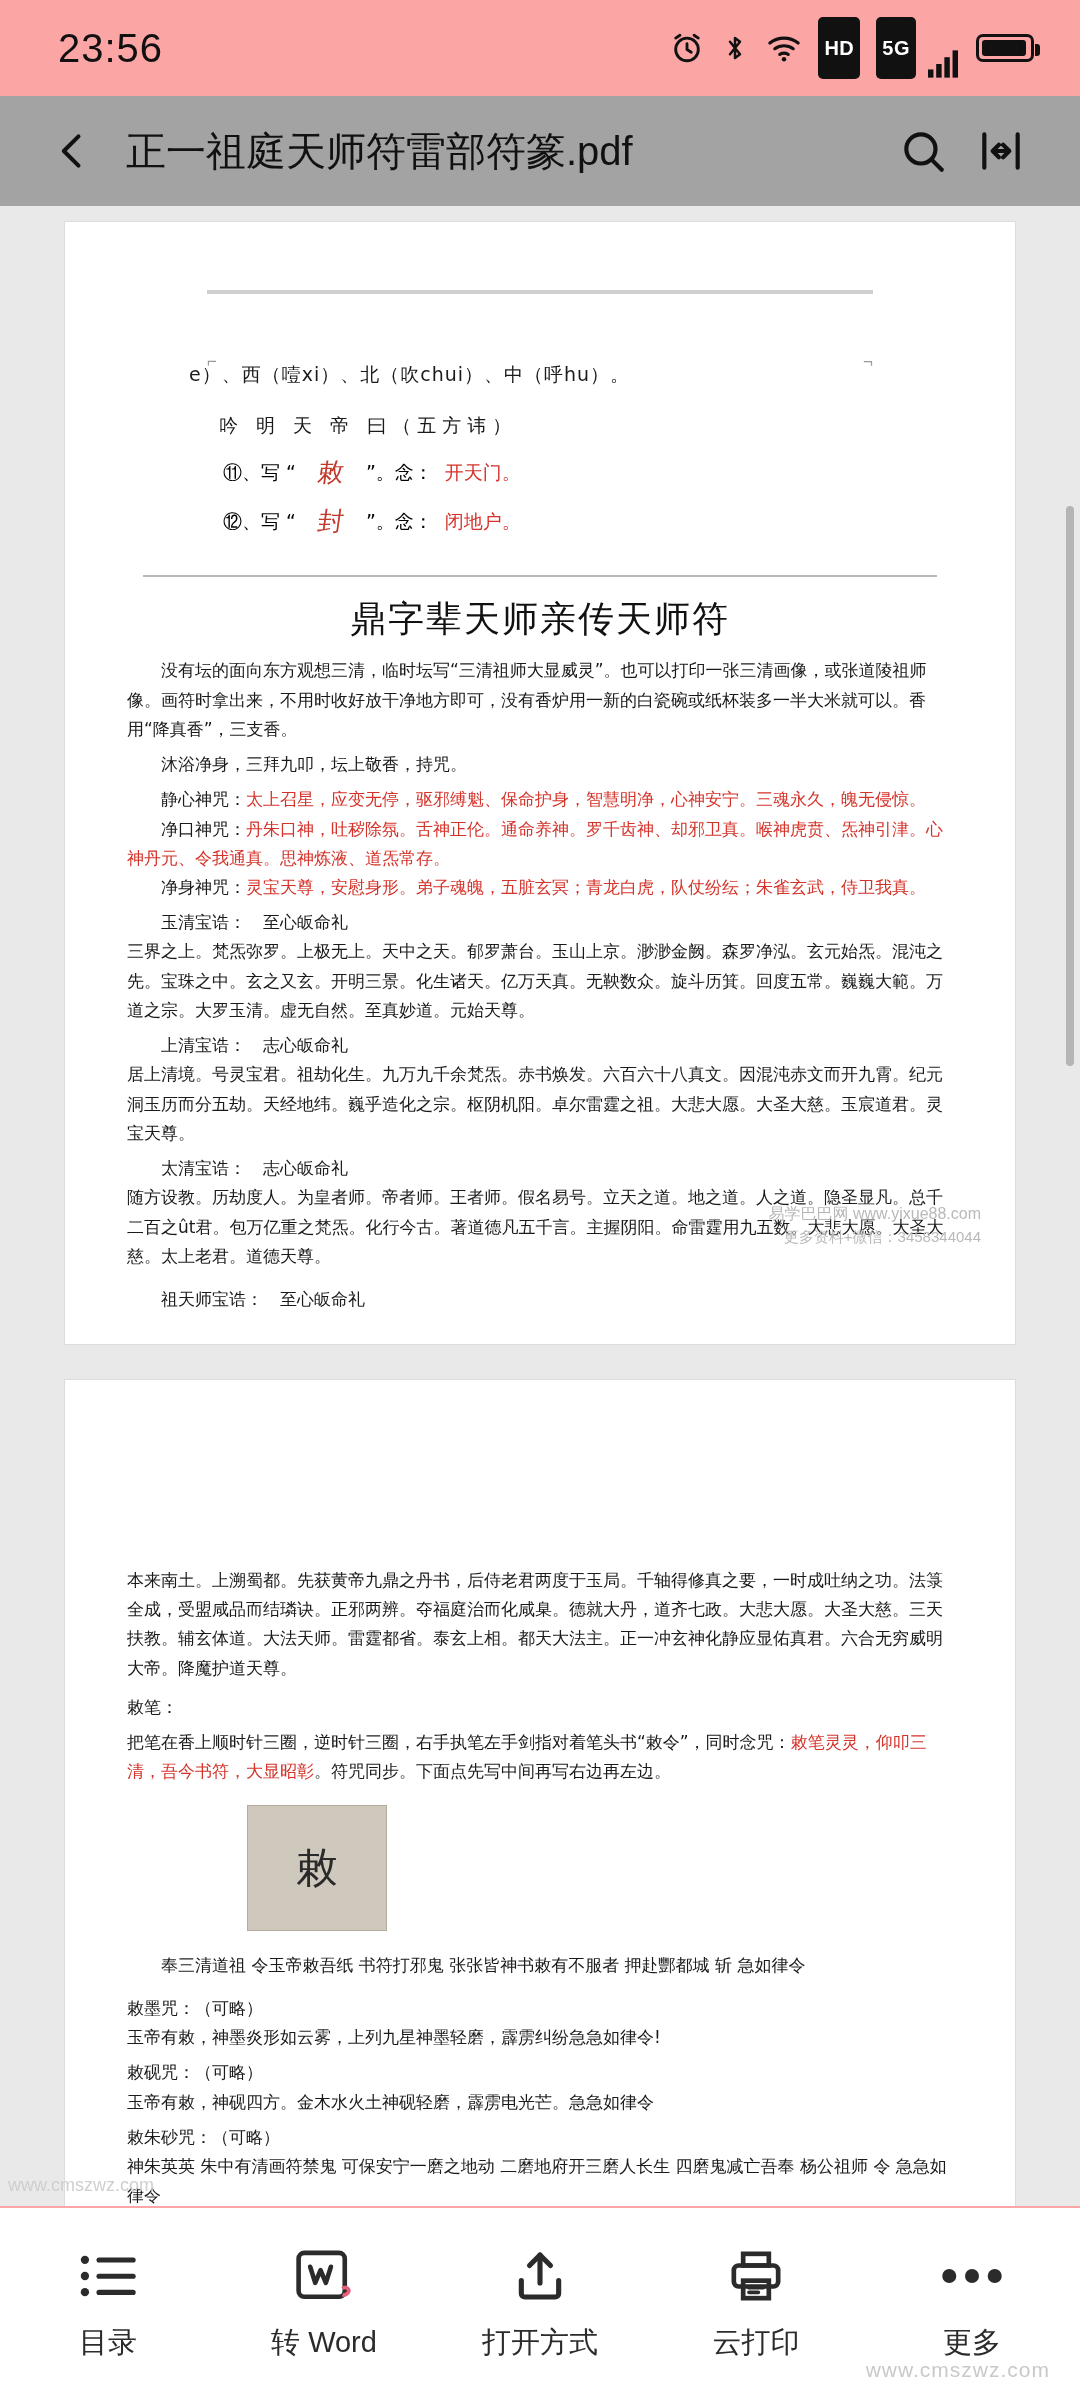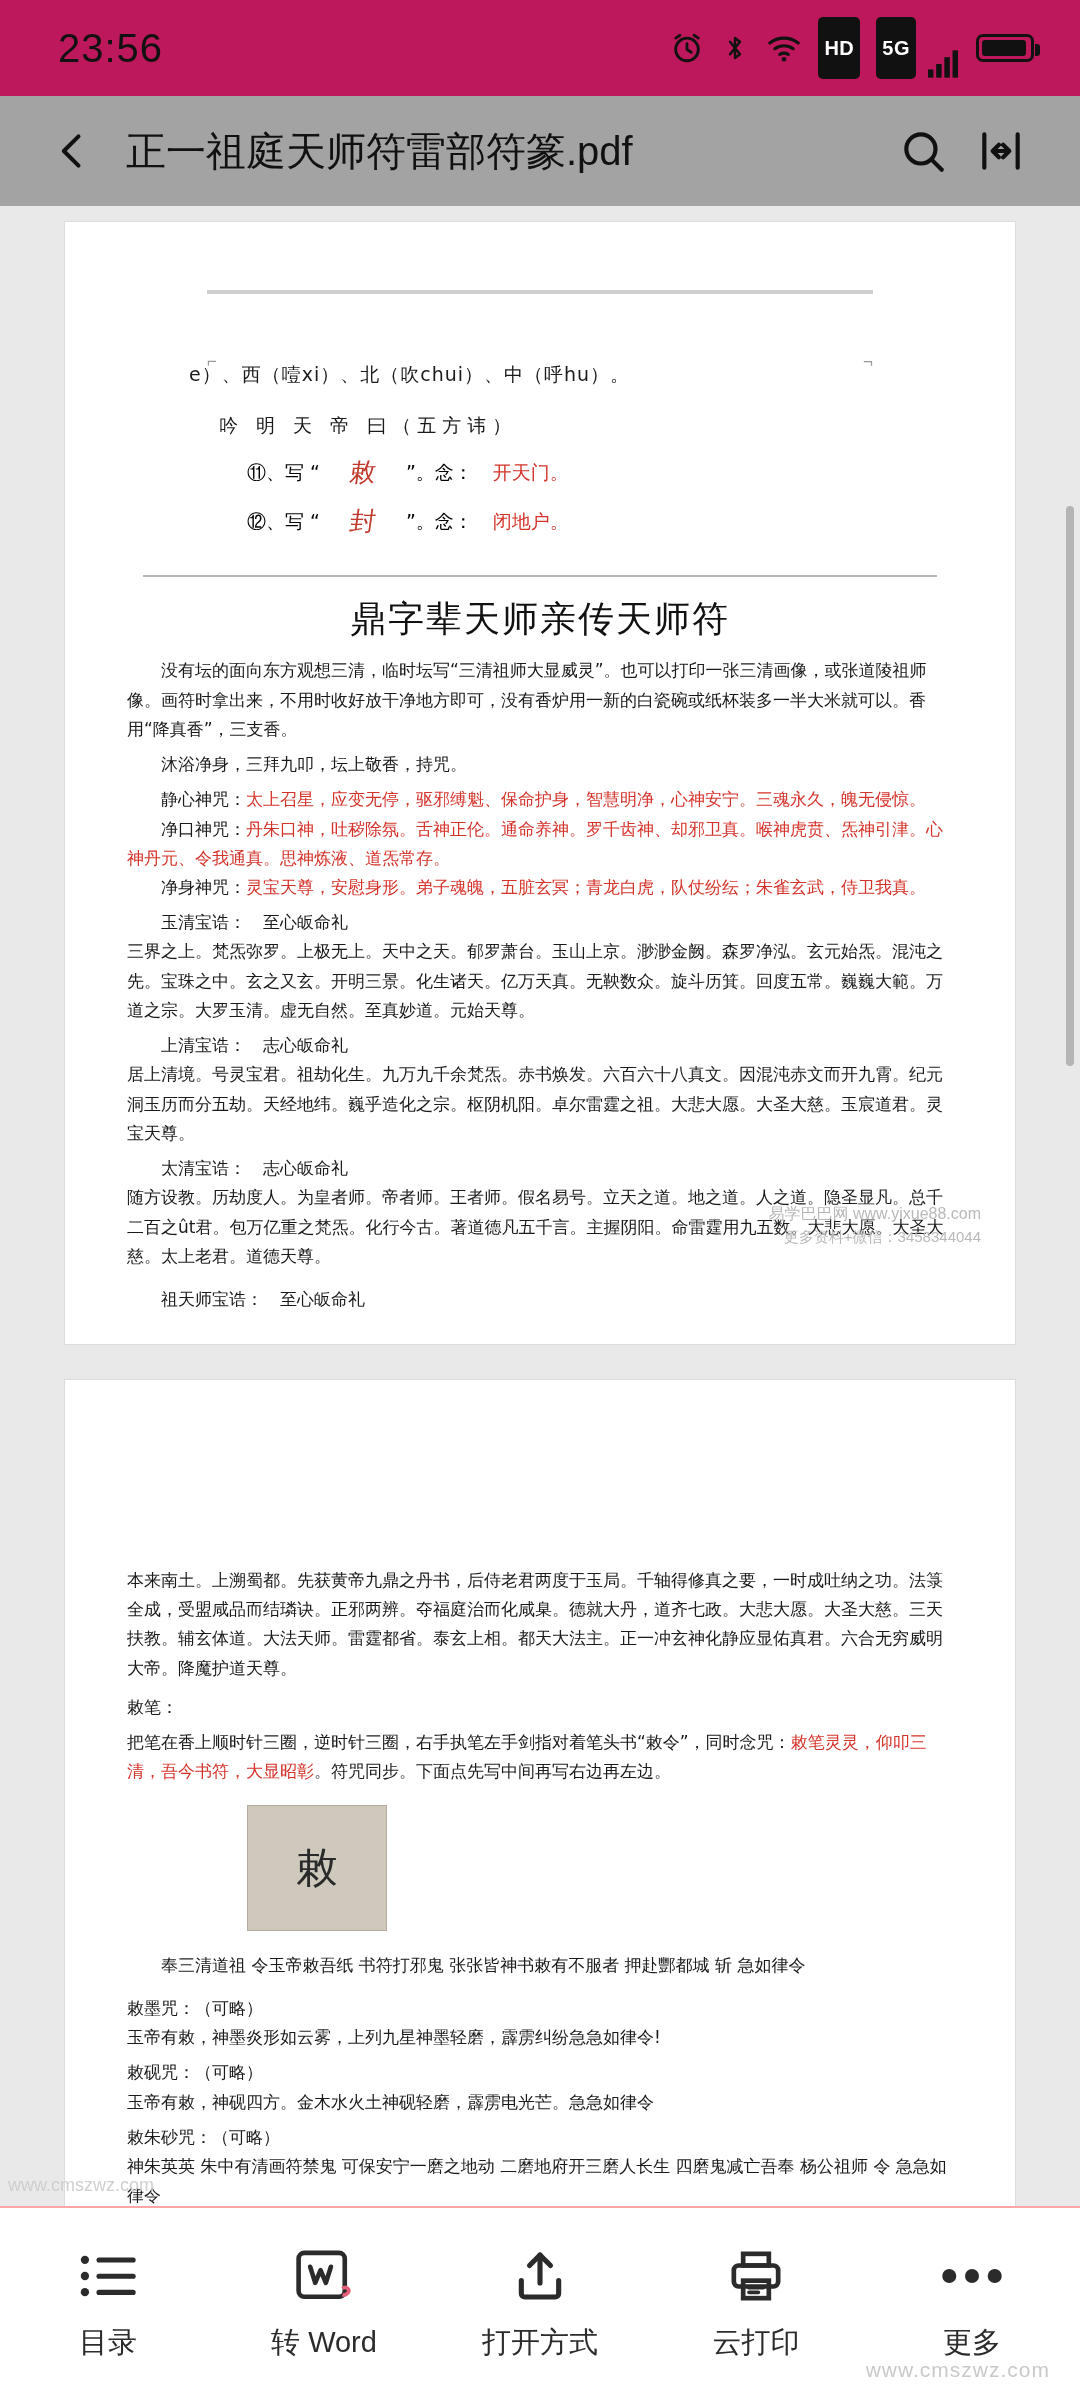--- a/index.html
+++ b/index.html
@@ -11,21 +11,21 @@
   }
   body { position: relative; overflow: hidden; }
 
   
   .statusbar {
     height: 96px;
     display: flex;
     align-items: center;
     justify-content: space-between;
     padding: 0 46px 0 58px;
-    background: #be185d;
+    background: #fca5a5;
   }
   .status-time {
     font-size: 40px;
     color: #111;
     letter-spacing: 1px;
     font-family: "Liberation Sans", sans-serif;
   }
   .status-icons {
     display: flex;
     align-items: center;
@@ -129,25 +129,25 @@
   .center { text-align: left; }
   .mt6 { margin-top: 6px; }
   .mt10 { margin-top: 10px; }
   .mt14 { margin-top: 14px; }
   .mt20 { margin-top: 20px; }
 
   .line-e { margin: 64px 0 0 62px; font-size: 19px; letter-spacing: 1px; }
   .line-5fang { margin: 18px 0 0 92px; font-size: 19px; letter-spacing: 6px; }
 
   .charm-row {
-    margin: 14px 0 0 120px;
+    margin: 14px 0 0 96px;
     font-size: 19px;
     display: flex;
     align-items: center;
-    gap: 20px;
+    gap: 12px;
   }
   .charm-glyph {
     font-family: "DejaVu Serif", serif;
     font-size: 26px;
     color: #c0392b;
     margin: 0 10px;
     transform: skewX(-8deg);
     display: inline-block;
   }
 

